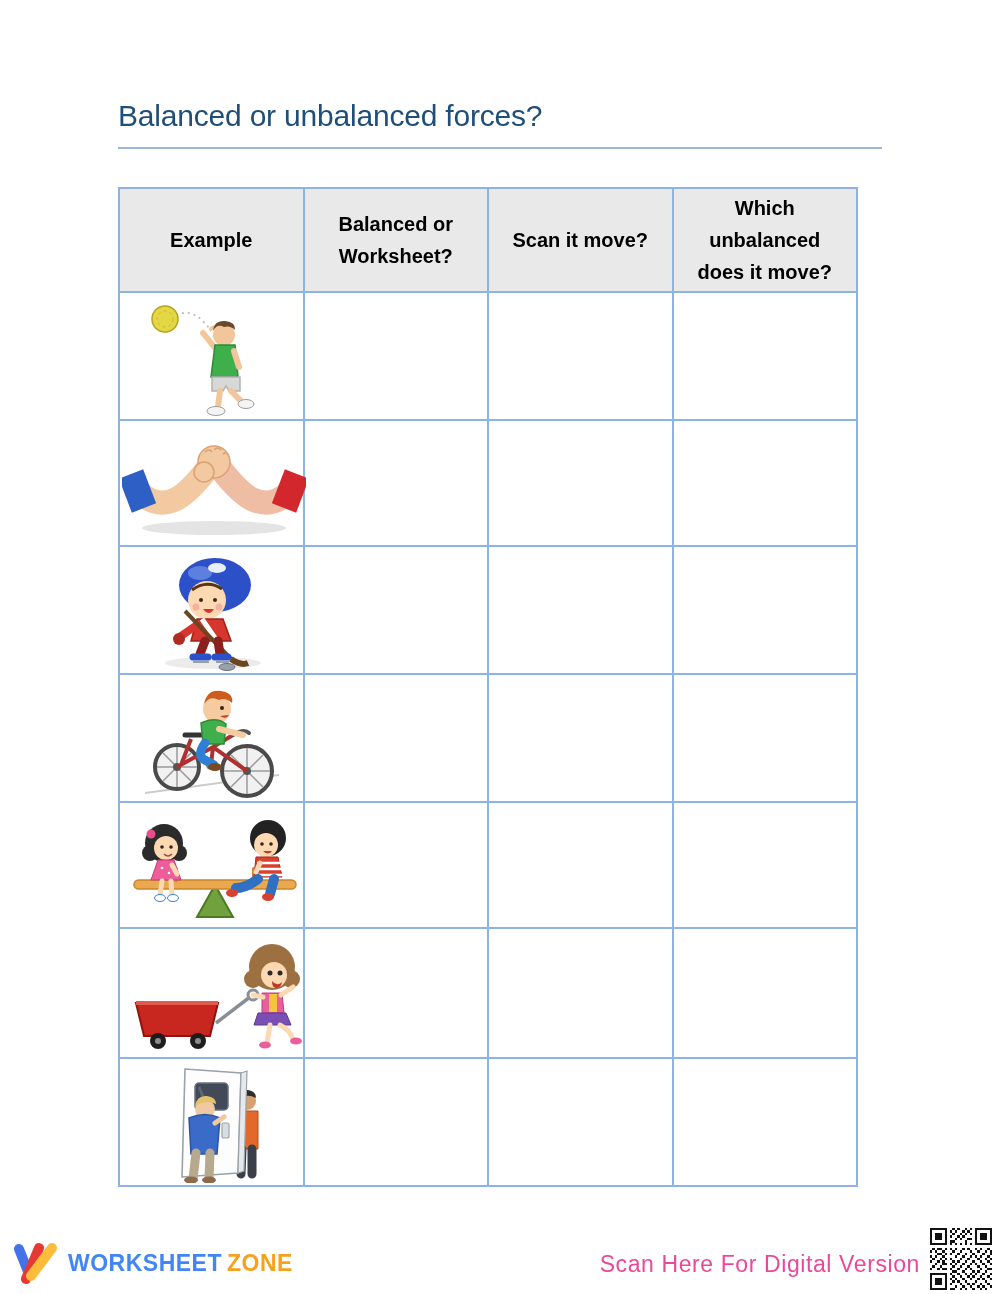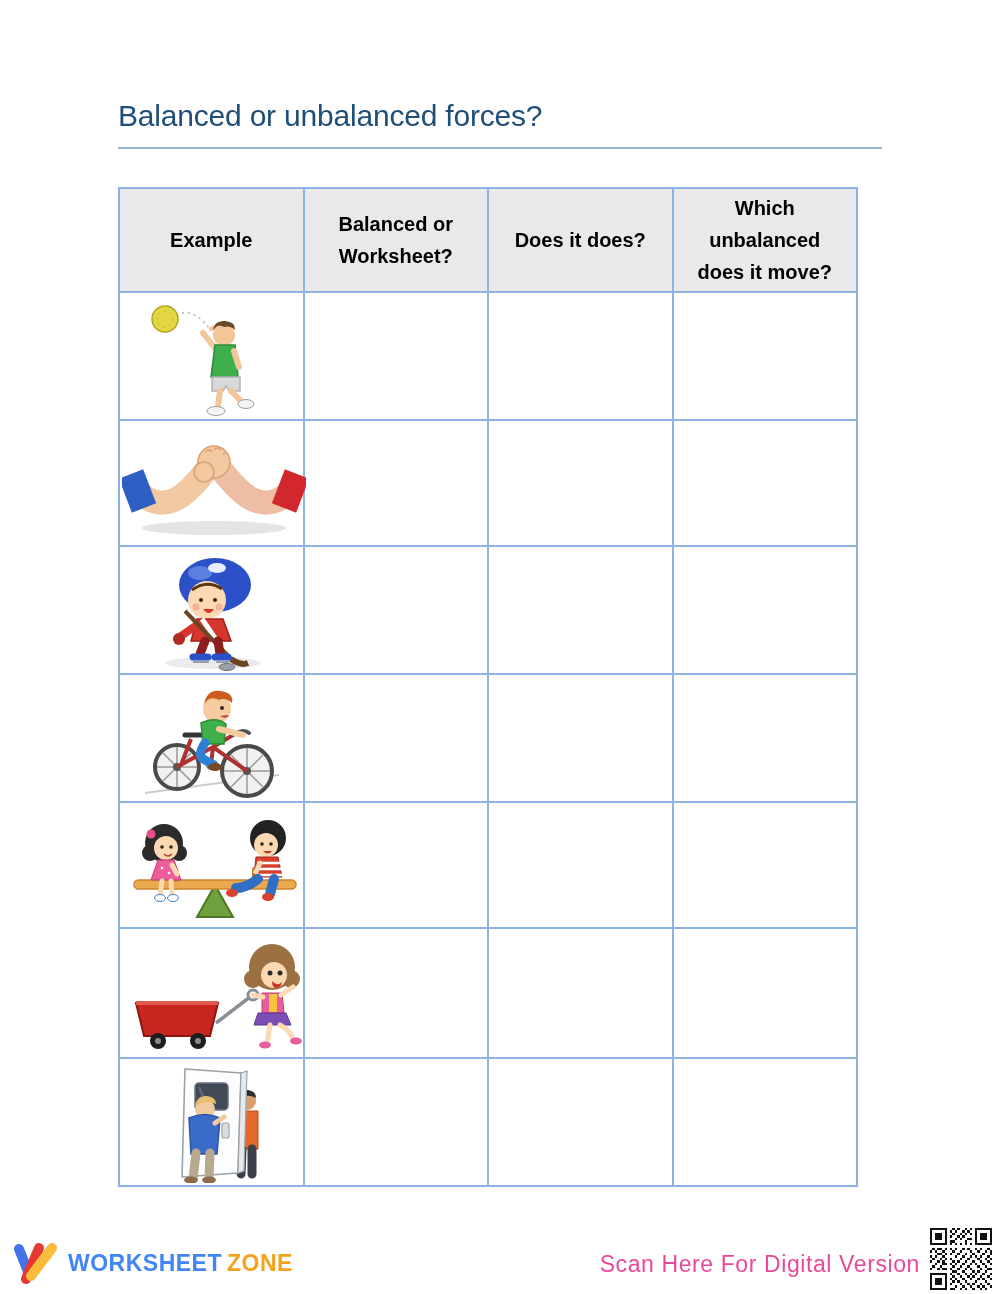--- a/index.html
+++ b/index.html
@@ -44,21 +44,21 @@
 
 <div class="content">
   <h1 class="page-title">Balanced or unbalanced forces?</h1>
   <hr class="title-rule">
 
   <table class="worksheet">
     <thead>
       <tr>
         <th>Example</th>
         <th>Balanced or Worksheet?</th>
-        <th>Does it does?</th>
+        <th>Scan it move?</th>
         <th>Which unbalanced does it move?</th>
       </tr>
     </thead>
     <tbody>
 
       <tr>
         <td>
           <svg class="cell-img" width="176" height="122" viewBox="0 0 176 122" role="img" aria-label="Boy throwing a ball upward">
             <path d="M44,28 Q66,4 88,36" fill="none" stroke="#b5b5b5" stroke-width="1.6" stroke-dasharray="2,4"></path>
             <circle cx="42" cy="24" r="13" fill="#e3d844" stroke="#b4a320" stroke-width="1.5"></circle>

